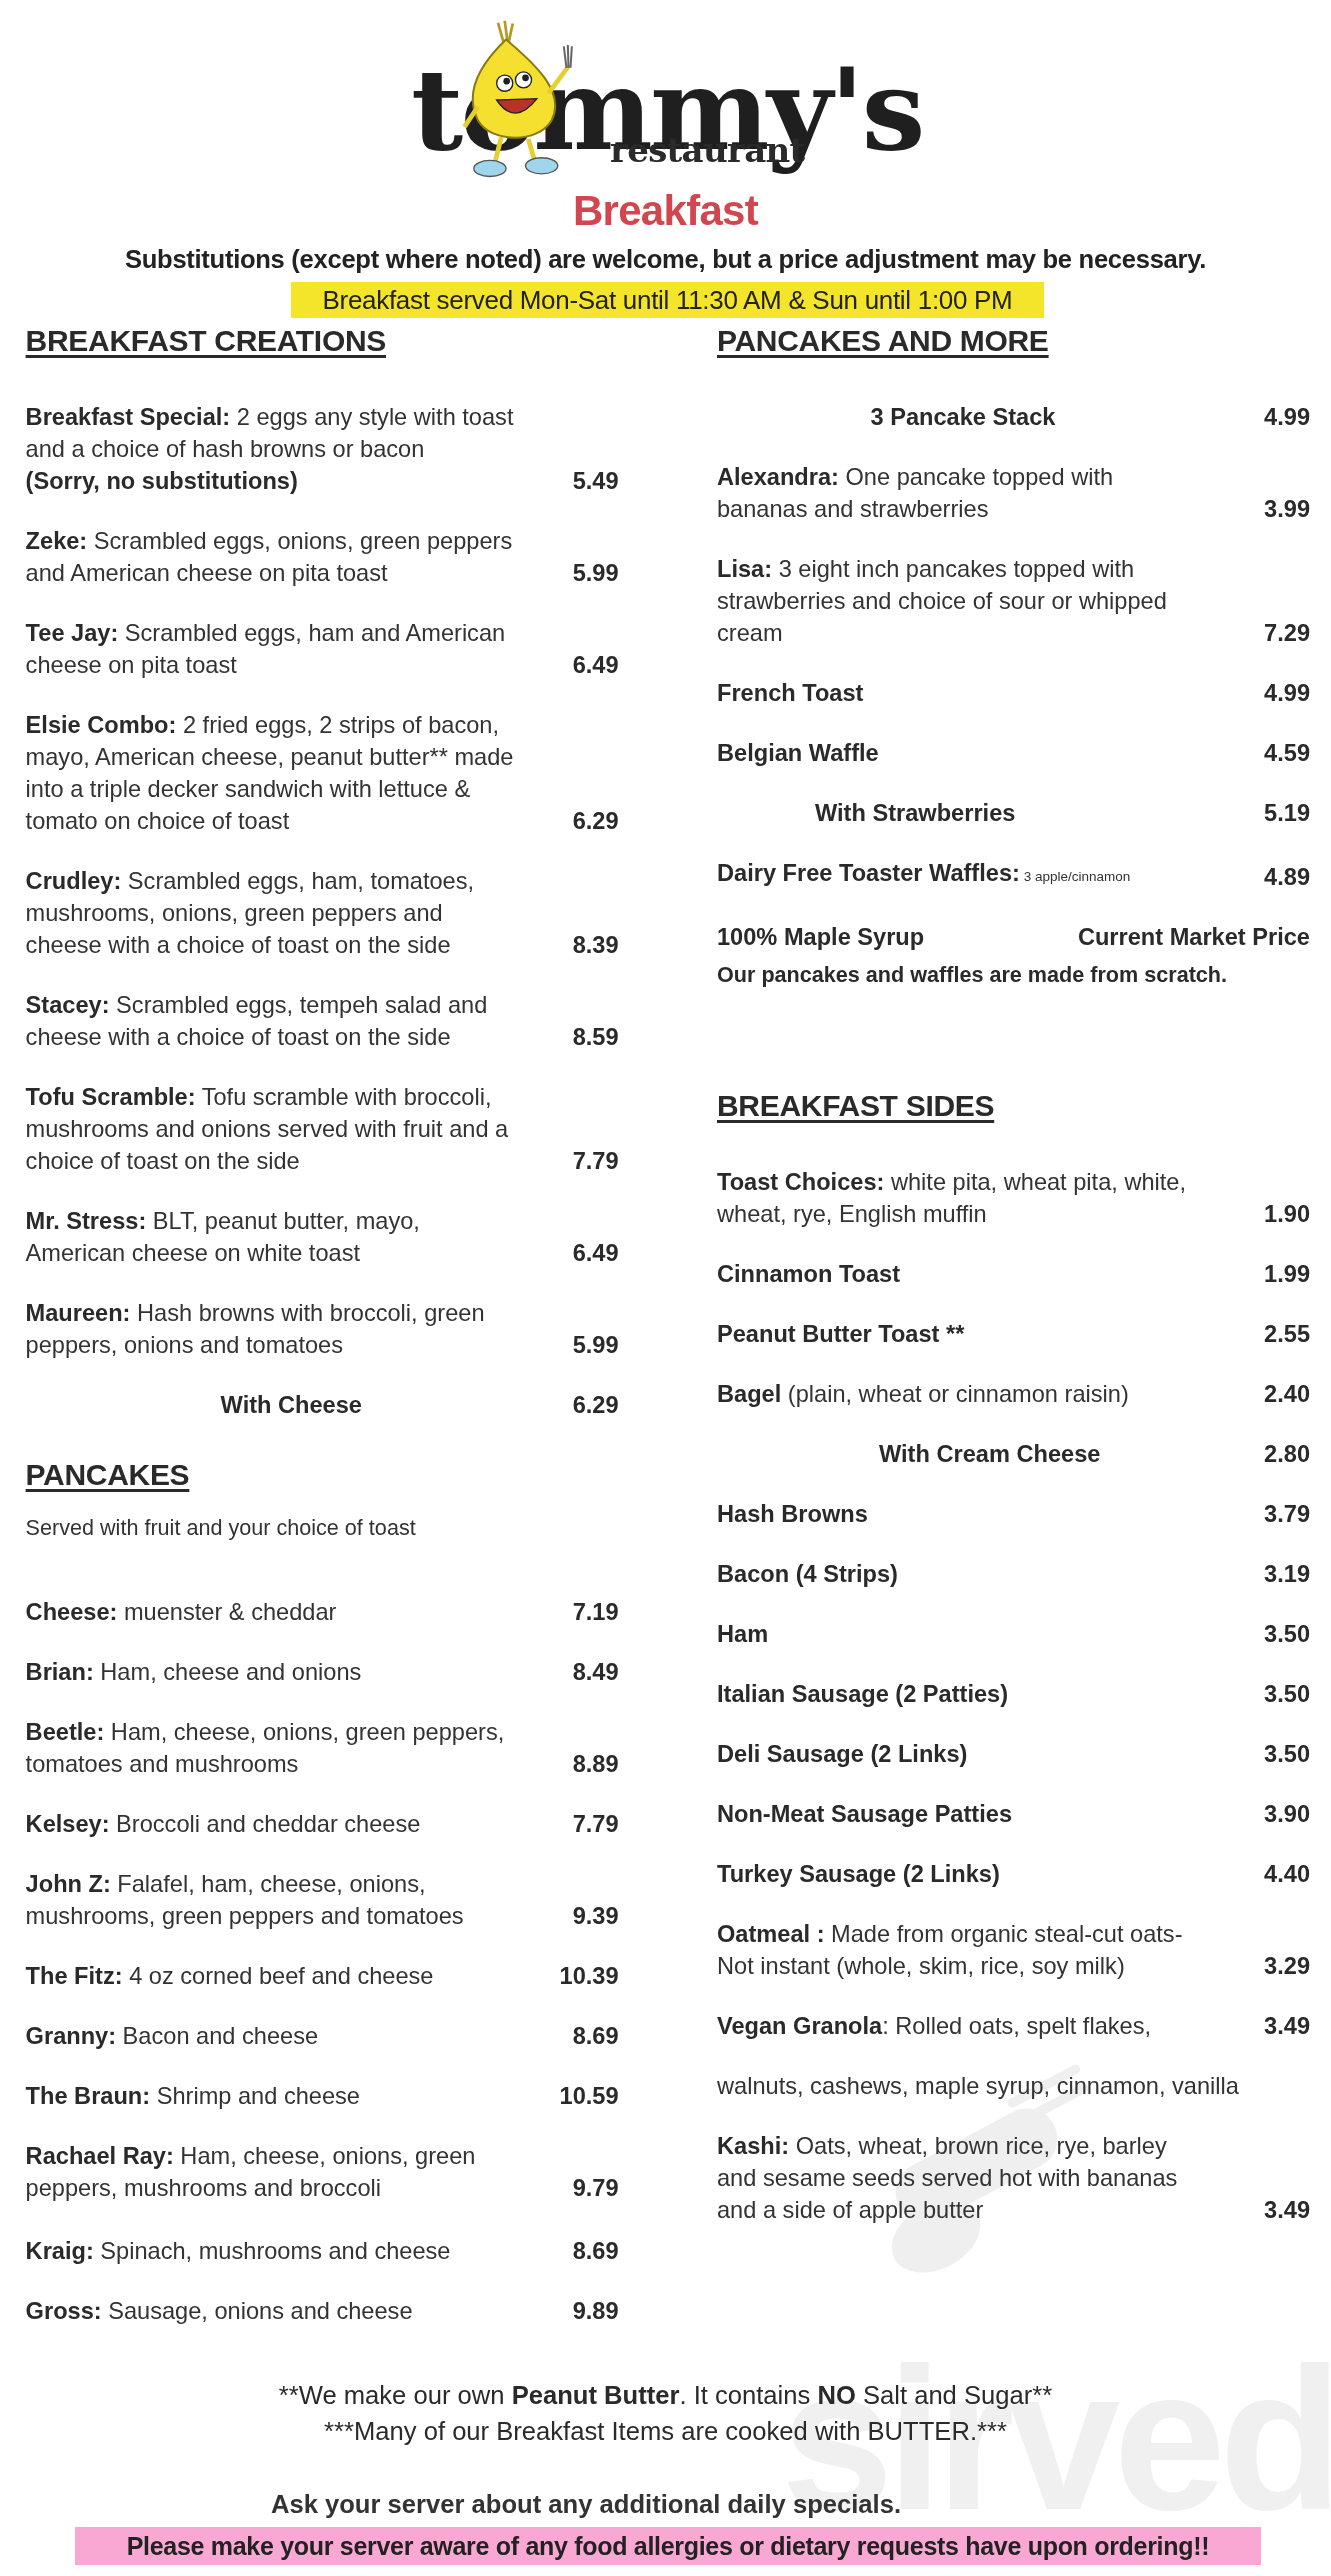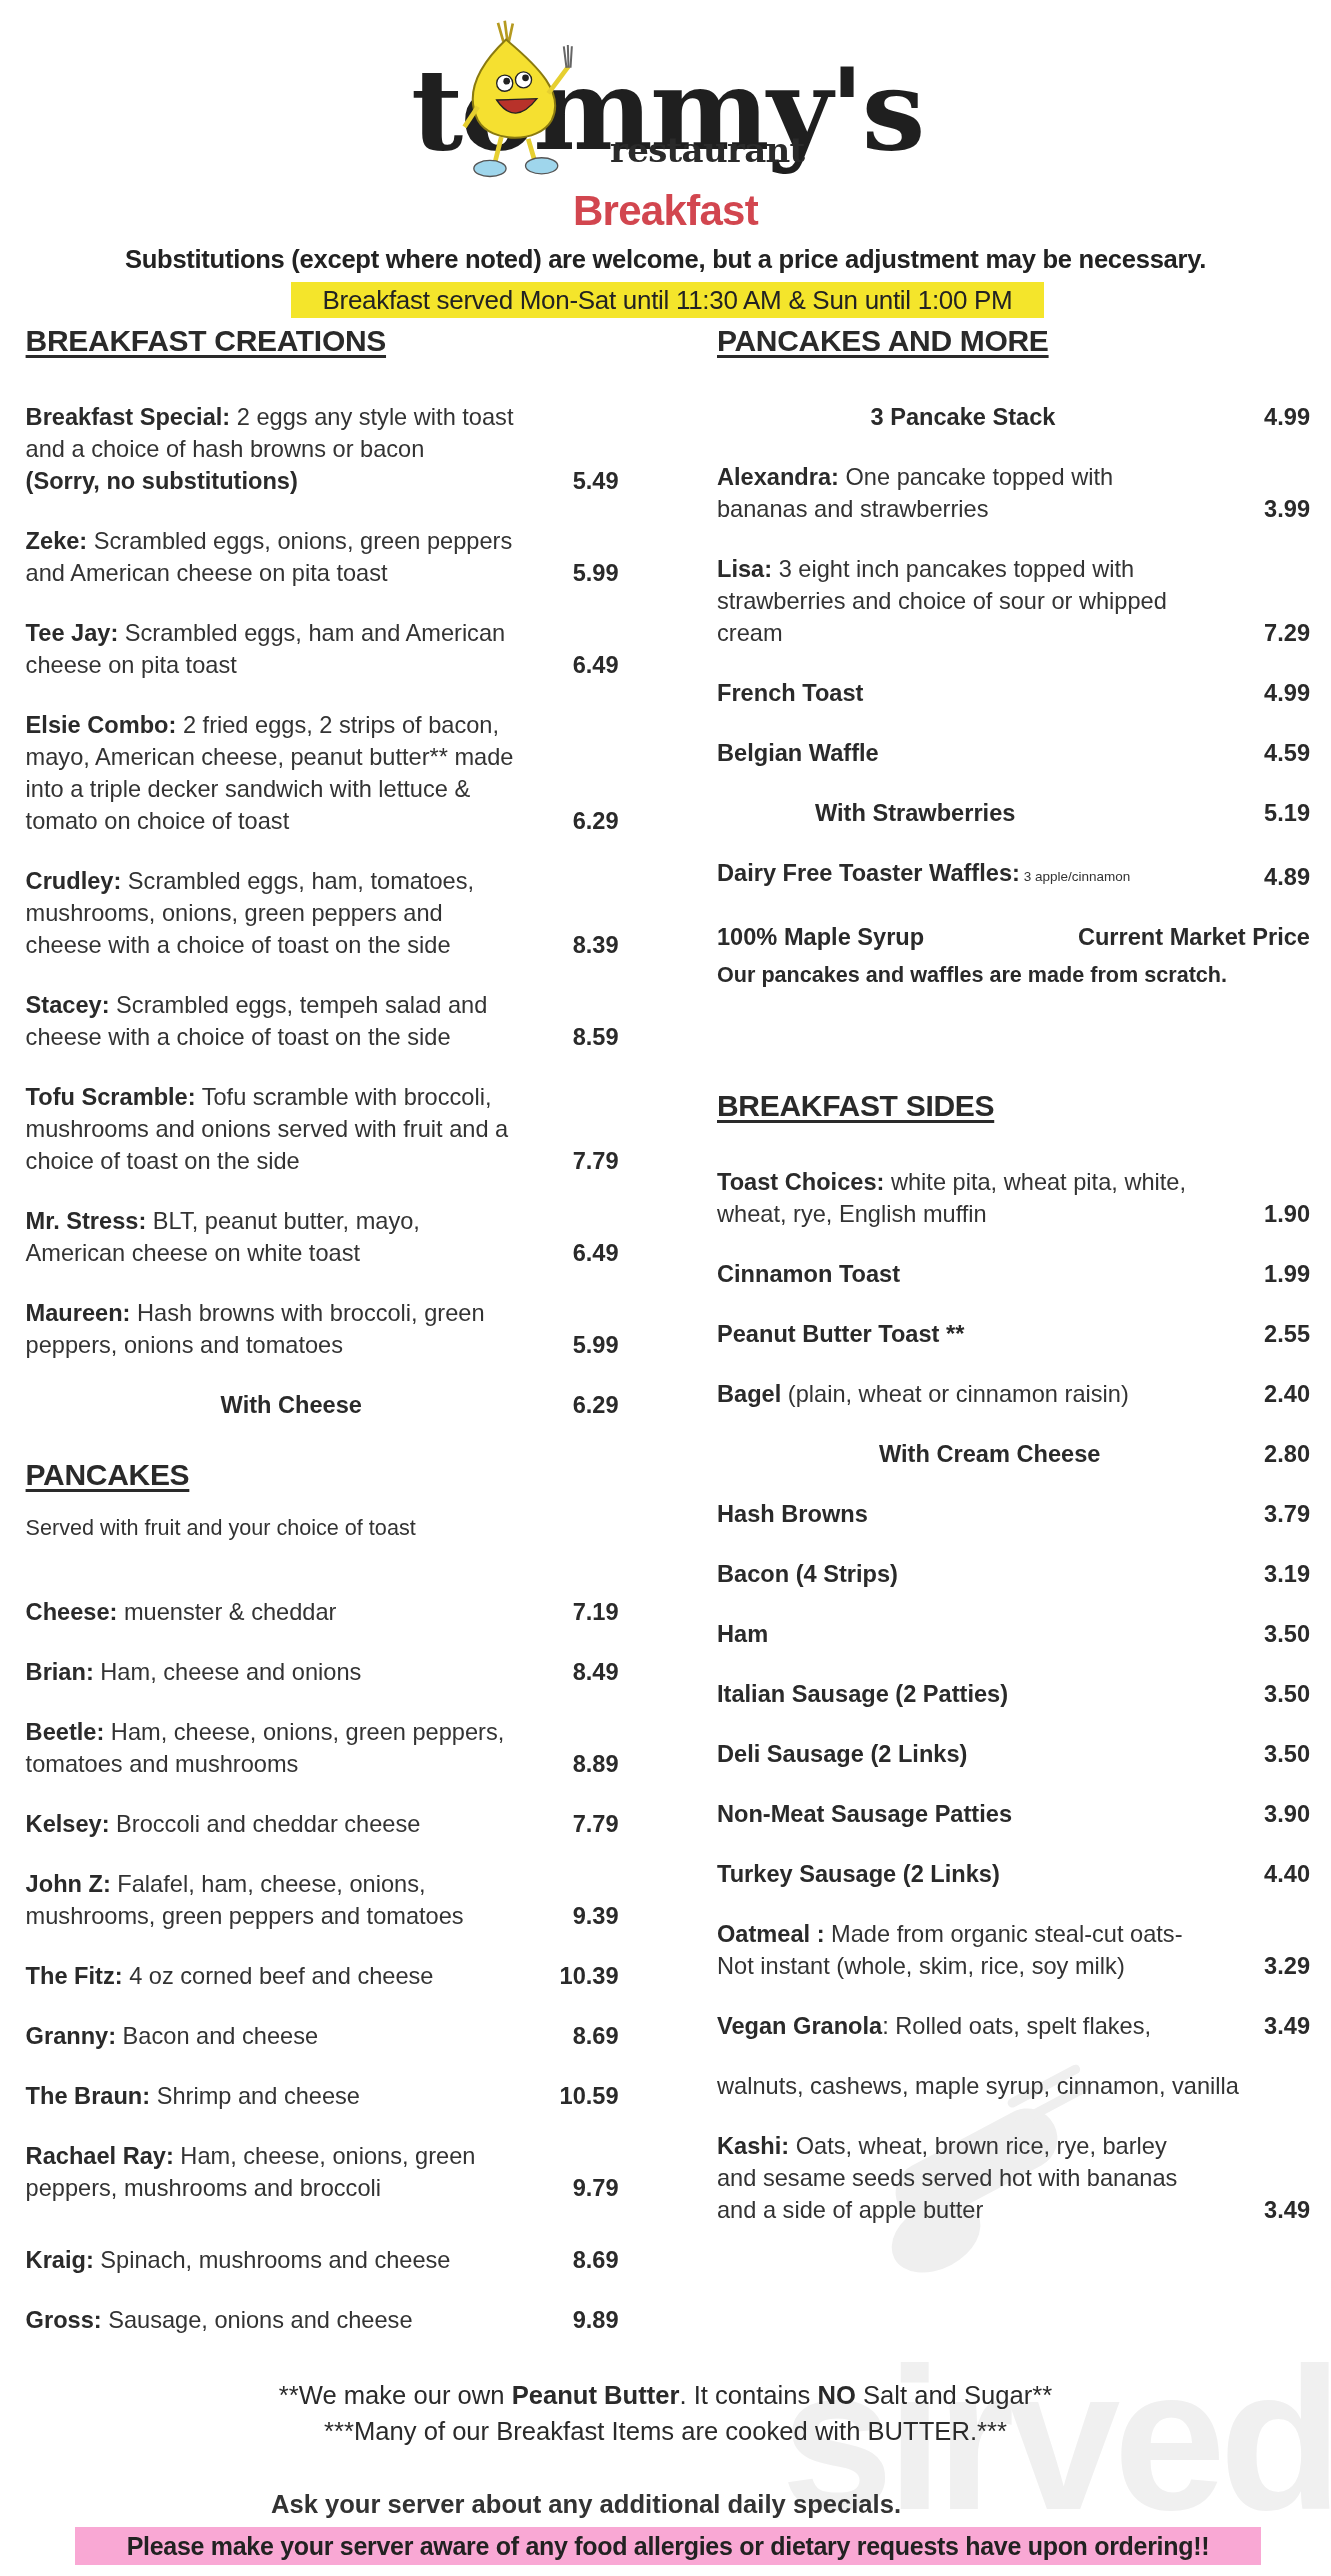--- a/index.html
+++ b/index.html
@@ -99,21 +99,21 @@
   <div id="om-list">
       <div class="item" style="margin-top: 30px; padding-right: 101px;"><span class="n">Cheese:</span><span> muenster &amp; cheddar</span><span class="p">7.19</span></div>
       <div class="item" style="margin-top: 28px; padding-right: 101px;"><span class="n">Brian:</span><span> Ham, cheese and onions</span><span class="p">8.49</span></div>
       <div class="item" style="margin-top: 28px; padding-right: 101px;"><span class="n">Beetle:</span><span> Ham, cheese, onions, green peppers, tomatoes and mushrooms</span><span class="p">8.89</span></div>
       <div class="item" style="margin-top: 28px; padding-right: 101px;"><span class="n">Kelsey:</span><span> Broccoli and cheddar cheese</span><span class="p">7.79</span></div>
       <div class="item" style="margin-top: 28px; padding-right: 101px;"><span class="n">John Z:</span><span>   Falafel, ham, cheese, onions, mushrooms, green peppers and tomatoes</span><span class="p">9.39</span></div>
       <div class="item" style="margin-top: 28px; padding-right: 101px;"><span class="n">The Fitz:</span><span> 4 oz corned beef and cheese</span><span class="p">10.39</span></div>
       <div class="item" style="margin-top: 28px; padding-right: 101px;"><span class="n">Granny:</span><span> Bacon and cheese</span><span class="p">8.69</span></div>
       <div class="item" style="margin-top: 28px; padding-right: 101px;"><span class="n">The Braun:</span><span> Shrimp and cheese</span><span class="p">10.59</span></div>
       <div class="item" style="margin-top: 28px; padding-right: 101px;"><span class="n">Rachael Ray:</span><span> Ham, cheese, onions, green peppers, mushrooms and broccoli</span><span class="p">9.79</span></div>
-      <div class="item" style="margin-top: 40px; padding-right: 101px;"><span class="n">Kraig:</span><span>  Spinach, mushrooms and cheese</span><span class="p">8.69</span></div>
+      <div class="item" style="margin-top: 31px; padding-right: 101px;"><span class="n">Kraig:</span><span>  Spinach, mushrooms and cheese</span><span class="p">8.69</span></div>
       <div class="item" style="margin-top: 28px; padding-right: 101px;"><span class="n">Gross:</span><span> Sausage, onions and cheese</span><span class="p">9.89</span></div>
     </div>
 </div>
 
 <div class="col" id="colR">
   <div class="sec-h">PANCAKES AND MORE</div>
   <div id="pc-list">
       <div class="item" style="margin-top: 30px; padding-right: 101px; text-align: center;"><span class="n">3 Pancake Stack</span><span class="p">4.99</span></div>
       <div class="item" style="margin-top: 28px; padding-right: 101px;"><span class="n">Alexandra:</span><span> One pancake topped with bananas and strawberries</span><span class="p">3.99</span></div>
       <div class="item" style="margin-top: 28px; padding-right: 101px;"><span class="n">Lisa:</span><span> 3 eight inch pancakes topped with strawberries and choice of sour or whipped cream</span><span class="p">7.29</span></div>

